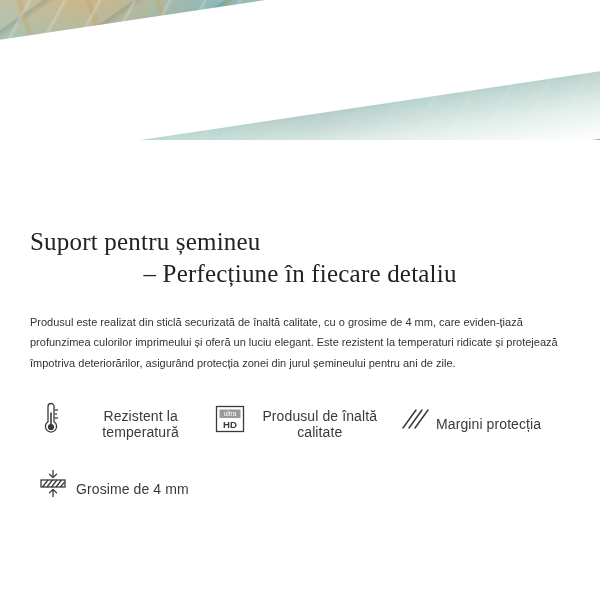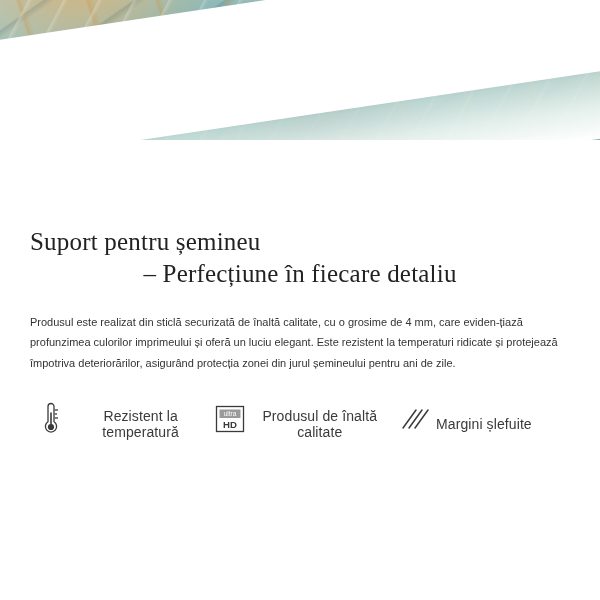--- a/index.html
+++ b/index.html
@@ -235,19 +235,36 @@
 
 
       <div class="feature">
         <span class="feature-icon">
           <svg width="32" height="30" viewBox="0 0 32 30" stroke="#3a3a3a" stroke-width="1.5" stroke-linecap="round">
             <line x1="6" y1="24" x2="19" y2="6"></line>
             <line x1="12" y1="24" x2="25" y2="6"></line>
             <line x1="18" y1="24" x2="31" y2="6"></line>
           </svg>
         </span>
-        <span class="feature-label">Margini șlefuite</span>
-      </div>
-
+        <span class="feature-label">Margini protecția</span>
+      </div>
+
+      <div class="feature">
+        <span class="feature-icon">
+          <svg width="34" height="32" viewBox="0 0 34 32" stroke="#3a3a3a" stroke-width="1.3" fill="none">
+            <line x1="17" y1="2" x2="17" y2="9"></line>
+            <path d="M13.5 6.2 17 9.6l3.5-3.4" stroke-linecap="round" stroke-linejoin="round"></path>
+            <rect x="5" y="12" width="24" height="7"></rect>
+            <line x1="6.5" y1="19" x2="12" y2="12"></line>
+            <line x1="11" y1="19" x2="16.5" y2="12"></line>
+            <line x1="15.5" y1="19" x2="21" y2="12"></line>
+            <line x1="20" y1="19" x2="25.5" y2="12"></line>
+            <line x1="24.5" y1="19" x2="28.6" y2="13.8"></line>
+            <line x1="17" y1="29" x2="17" y2="22"></line>
+            <path d="M13.5 24.8 17 21.4l3.5 3.4" stroke-linecap="round" stroke-linejoin="round"></path>
+          </svg>
+        </span>
+        <span class="feature-label">Grosime de 4 mm</span>
+      </div>
 
     </div>
   </div>
 </div>
 
 </body></html>

